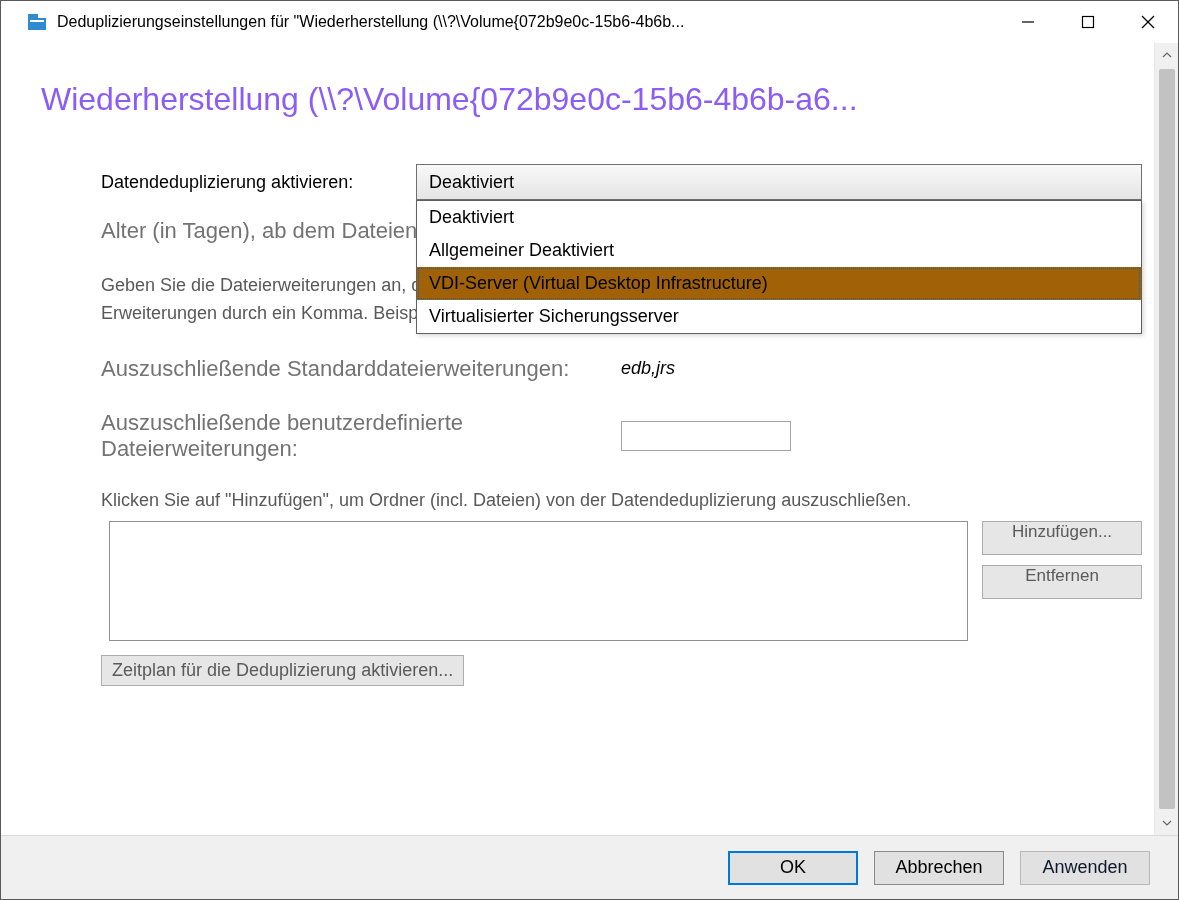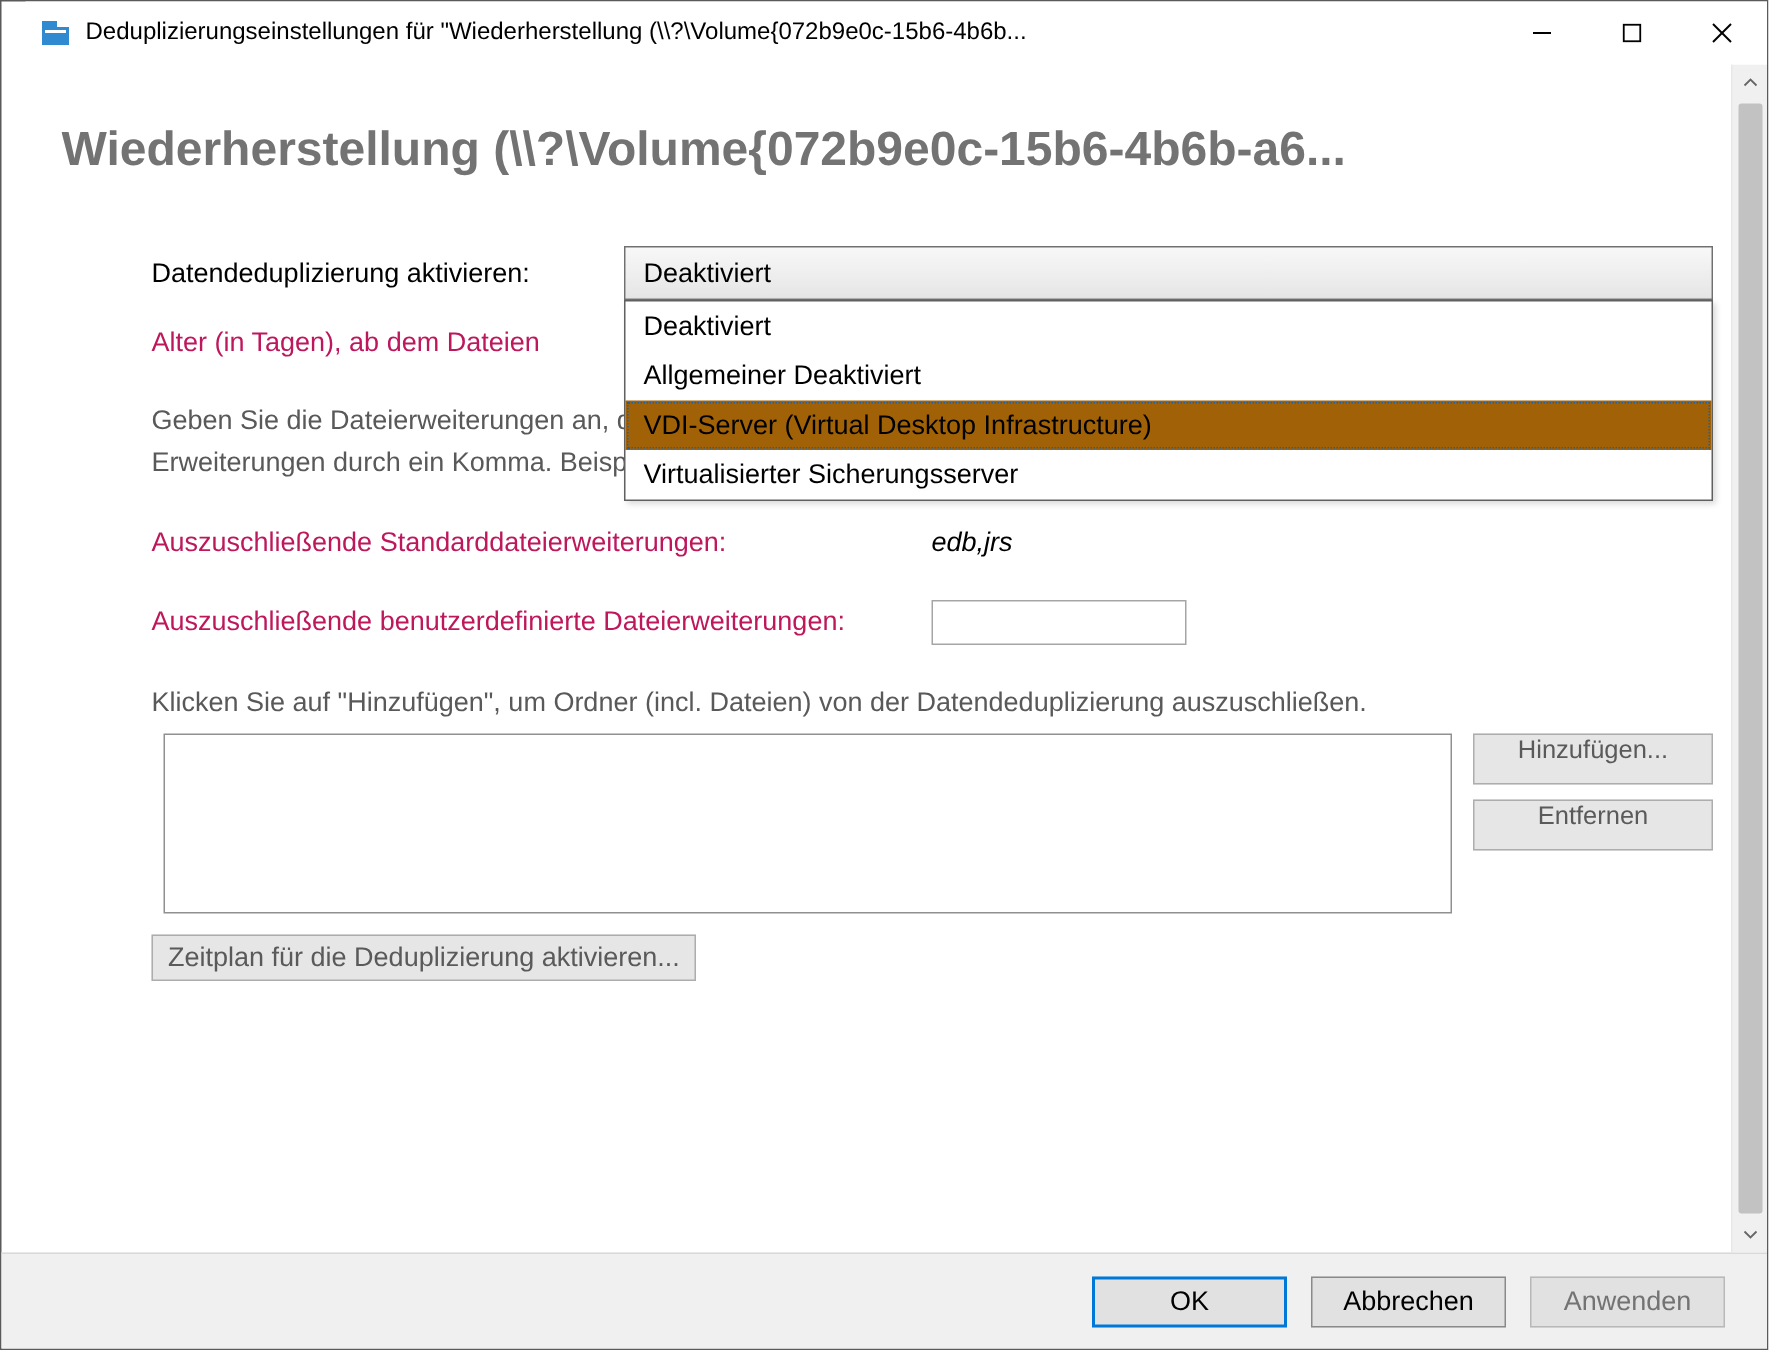--- a/index.html
+++ b/index.html
@@ -95,22 +95,22 @@
   }
   .vscrollbar .thumb {
     flex:1;
     width: 16px;
     margin: 2px auto;
     background: #c2c2c2;
     border-radius: 2px;
   }
   .page-title {
     font-size: 32px;
-    font-weight: 700;
-    color: #737373;
+    font-weight: 400;
+    color: #8b5cf6;
     margin: 20px 0 46px 0;
     white-space: nowrap;
     overflow: hidden;
   }
   .row {
     display: flex;
     align-items: center;
     margin-bottom: 18px;
   }
   .label-col {
@@ -161,22 +161,22 @@
     color: #595959;
     line-height: 1.55;
     margin: 20px 30px 28px 60px;
   }
   .field-row {
     display:flex;
     align-items:center;
     margin: 0 30px 28px 60px;
   }
   .field-label {
-    font-size: 18px;
-    color: #be185d;
+    font-size: 22px;
+    color: #737373;
     width: 520px;
   }
   .field-value {
     font-size: 18px;
     color: #000;
     font-style: italic;
   }
   .text-input {
     width: 170px;
     height: 30px;
@@ -245,21 +245,21 @@
     text-align:center;
     display:flex;
     align-items:center;
     justify-content:center;
     color:#000;
   }
   .footer-btn.default {
     border: 2px solid #0078d7;
     background: #e1e1e1;
   }
-  .footer-btn.disabled { color:#737373; border-color:#b8b8b8; }
+  .footer-btn.disabled { color:#0f172a; border-color:#b8b8b8; }
 </style>
 </head>
 <body>
 
 <div class="window">
 
   <div class="titlebar">
     <span class="titlebar-icon">
       <svg viewBox="0 0 20 20" width="20" height="20">
         <rect x="1" y="6" width="18" height="12" fill="#2f8ad0"></rect>

